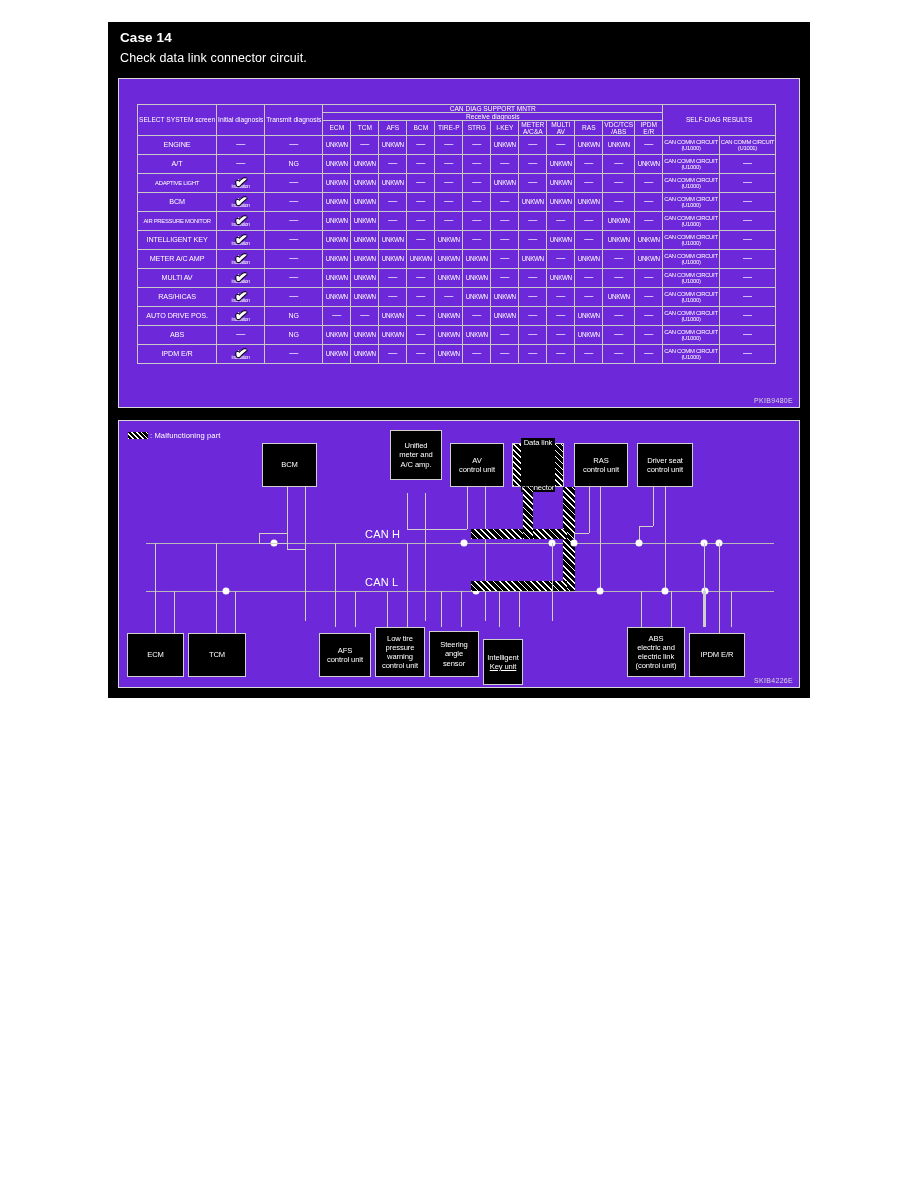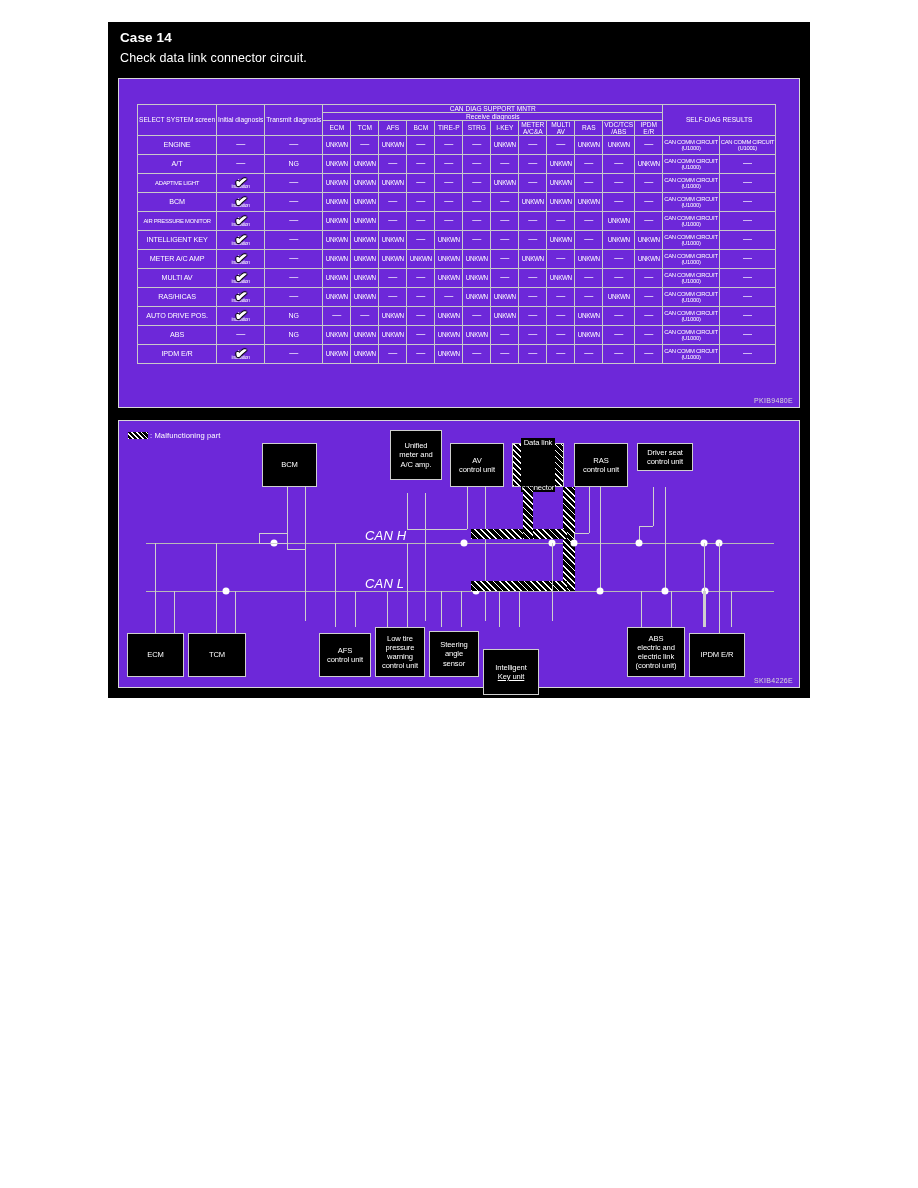--- a/index.html
+++ b/index.html
@@ -135,21 +135,21 @@
   .wire { position: absolute; background: #cfcfcf; }
   .wire.h { height: 1px; }
   .wire.v { width: 1px; }
   .bus { position: absolute; height: 1px; background: #b9b9b9; }
   .node {
     position: absolute; width: 7px; height: 7px;
     border-radius: 50%; background: #ffffff;
     transform: translate(-50%,-50%);
   }
   .buslabel {
-    position: absolute; font-size: 13px; color: #fff; letter-spacing: .2px; font-style: italic;
+    position: absolute; font-size: 11px; color: #fff; letter-spacing: .2px;
   }
   .hatchbar {
     position: absolute;
     background-image: repeating-linear-gradient(45deg, #ffffff 0 1.2px, #000000 1.2px 4.4px);
   }
 </style>
 </head>
 <body>
 
 <div id="page">
@@ -574,21 +574,21 @@
               <span style="display: block;">Data link</span>
               <span style="display: block; margin-top: 36px;">connector</span>
             </span>
           </div>
           <div class="unit" style="left: 455px; top: 22px; width: 54px; height: 44px;">
             <span>
               <span style="display: block;">RAS</span>
               <span style="display: block;">control unit</span>
             </span>
           </div>
-          <div class="unit" style="left: 518px; top: 22px; width: 56px; height: 28px;">
+          <div class="unit" style="left: 518px; top: 22px; width: 56px; height: 44px;">
             <span>
               <span style="display: block;">Driver seat</span>
               <span style="display: block;">control unit</span>
             </span>
           </div>
           <div class="unit" style="left: 8px; top: 212px; width: 57px; height: 44px;">
             <span>
               <span style="display: block;">ECM</span>
             </span>
           </div>
@@ -611,21 +611,21 @@
               <span style="display: block;">control unit</span>
             </span>
           </div>
           <div class="unit" style="left: 310px; top: 210px; width: 50px; height: 46px;">
             <span>
               <span style="display: block;">Steering</span>
               <span style="display: block;">angle</span>
               <span style="display: block;">sensor</span>
             </span>
           </div>
-          <div class="unit" style="left: 364px; top: 228px; width: 56px; height: 46px; justify-content: center;">
+          <div class="unit" style="left: 364px; top: 218px; width: 40px; height: 46px; justify-content: center;">
             <span>
               <span style="display: block;">Intelligent</span>
               <span style="display: block; text-decoration: underline;">Key unit</span>
             </span>
           </div>
           <div class="unit" style="left: 508px; top: 206px; width: 58px; height: 50px;">
             <span>
               <span style="display: block;">ABS</span>
               <span style="display: block;">electric and</span>
               <span style="display: block;">electric link</span>

